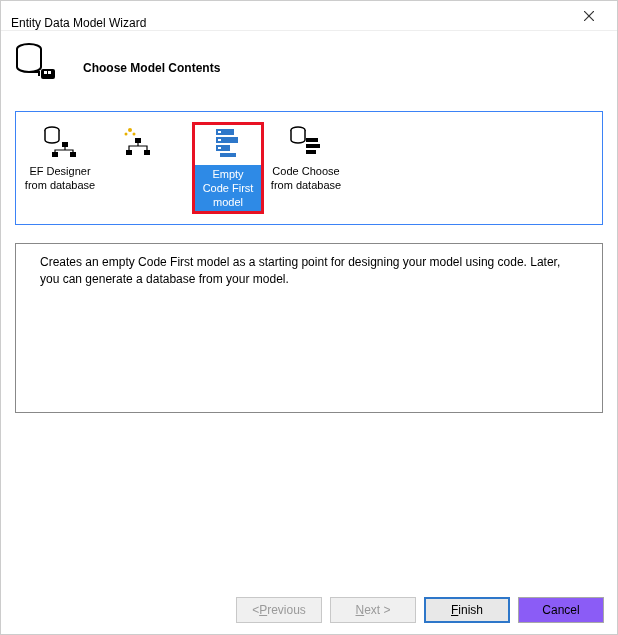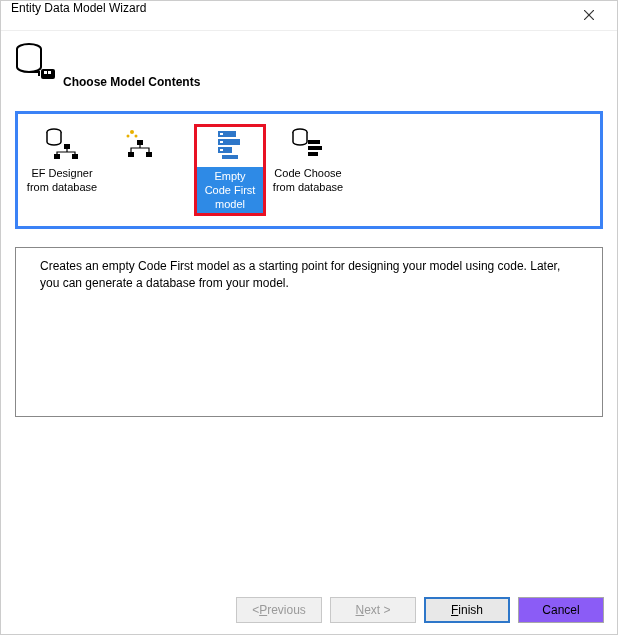--- a/index.html
+++ b/index.html
@@ -8,42 +8,43 @@
       font-size: 12px;
       background: #fff;
       width: 618px;
       height: 635px;
       overflow: hidden;
       border: 1px solid #ccc;
     }
     .titlebar {
       display: flex;
       justify-content: space-between;
-      align-items: flex-start;
+      align-items: flex-end;
       height: 30px;
       padding: 0 8px 0 10px;
       border-bottom: 1px solid #eee;
     }
     .close-btn {
       width: 40px; height: 28px;
       display: flex; align-items: center; justify-content: center;
       font-size: 14px; color: #333;
       cursor: pointer;
     }
     .header {
-      display: flex; align-items: flex-end;
+      display: flex; align-items: center;
       padding: 10px 14px 22px 14px;
+      gap: 20px;
     }
     .header-icon { width: 48px; height: 48px; }
     .header-title { font-weight: bold; font-size: 12px; margin-top: 6px; }
     .content { padding: 0 14px; }
     .prompt { margin: 8px 0 6px 0; font-size: 12px; }
     .prompt .mnemonic { text-decoration: underline; }
     .options-box {
-      border: 3px solid #3b82f6;
+      border: 1px solid #3b82f6;
       padding: 10px 8px;
       display: flex;
       gap: 6px;
     }
     .option {
       width: 72px;
       display: flex; flex-direction: column; align-items: center;
       text-align: center;
       padding: 2px 0;
       cursor: pointer;

